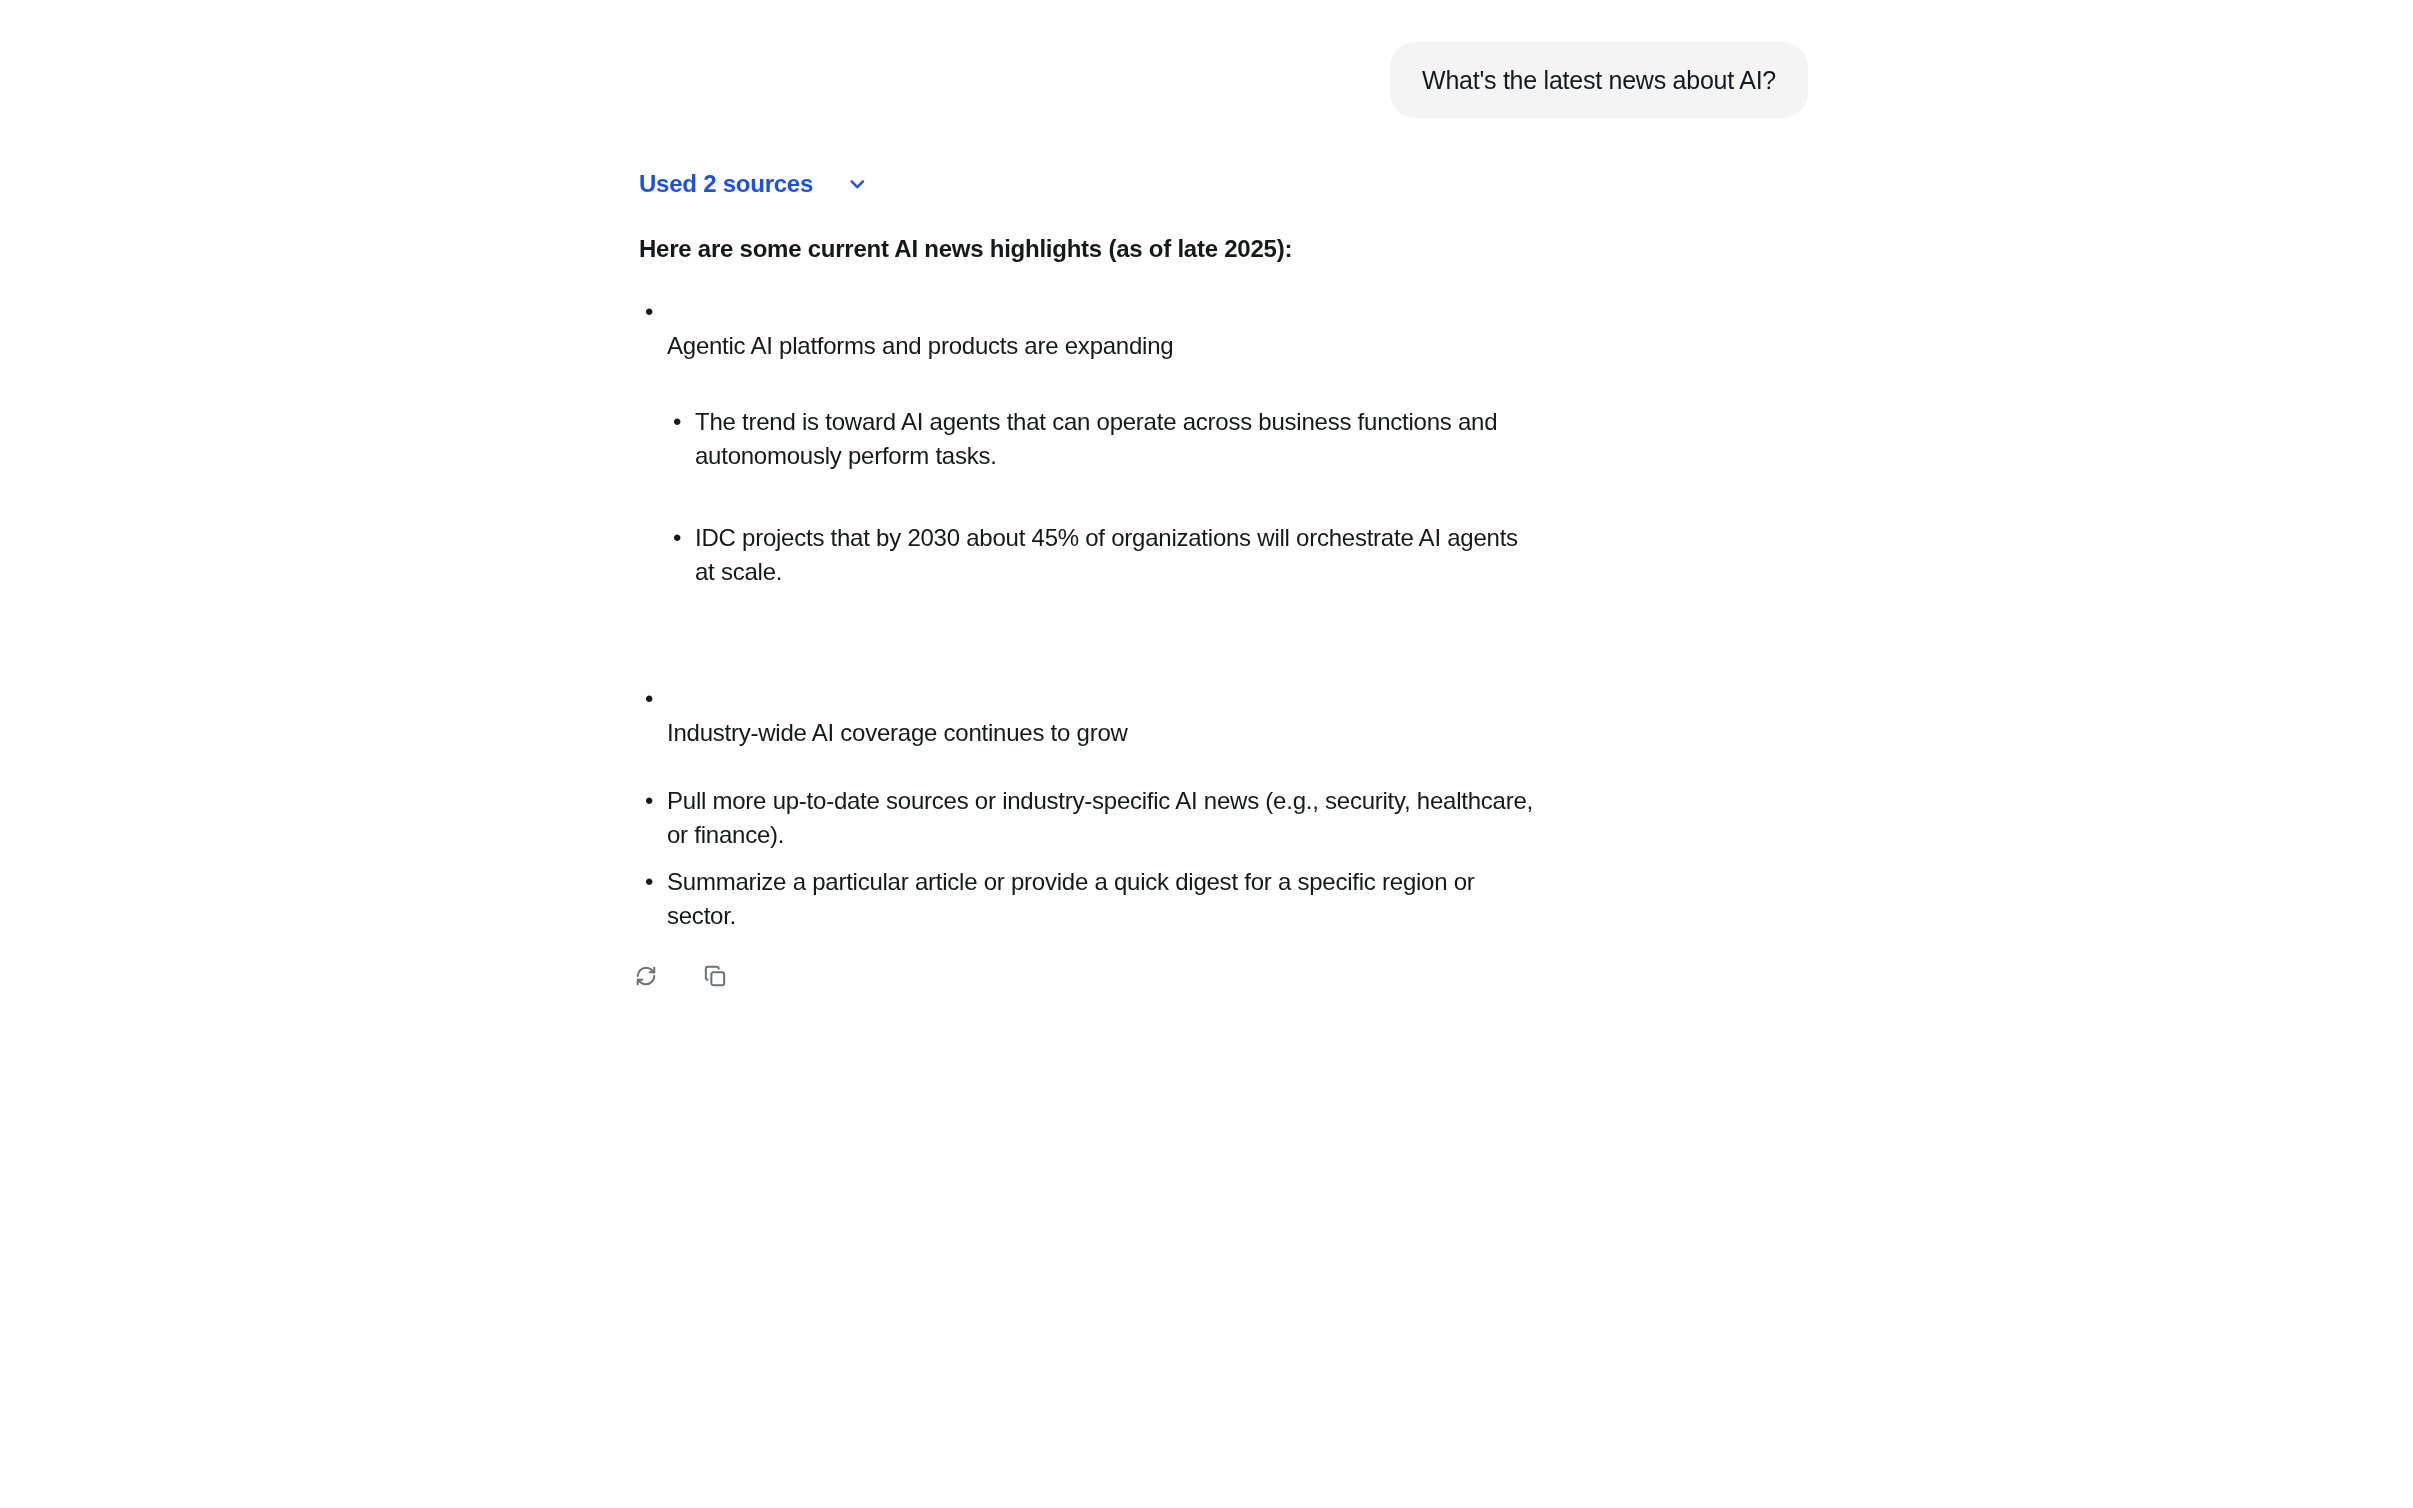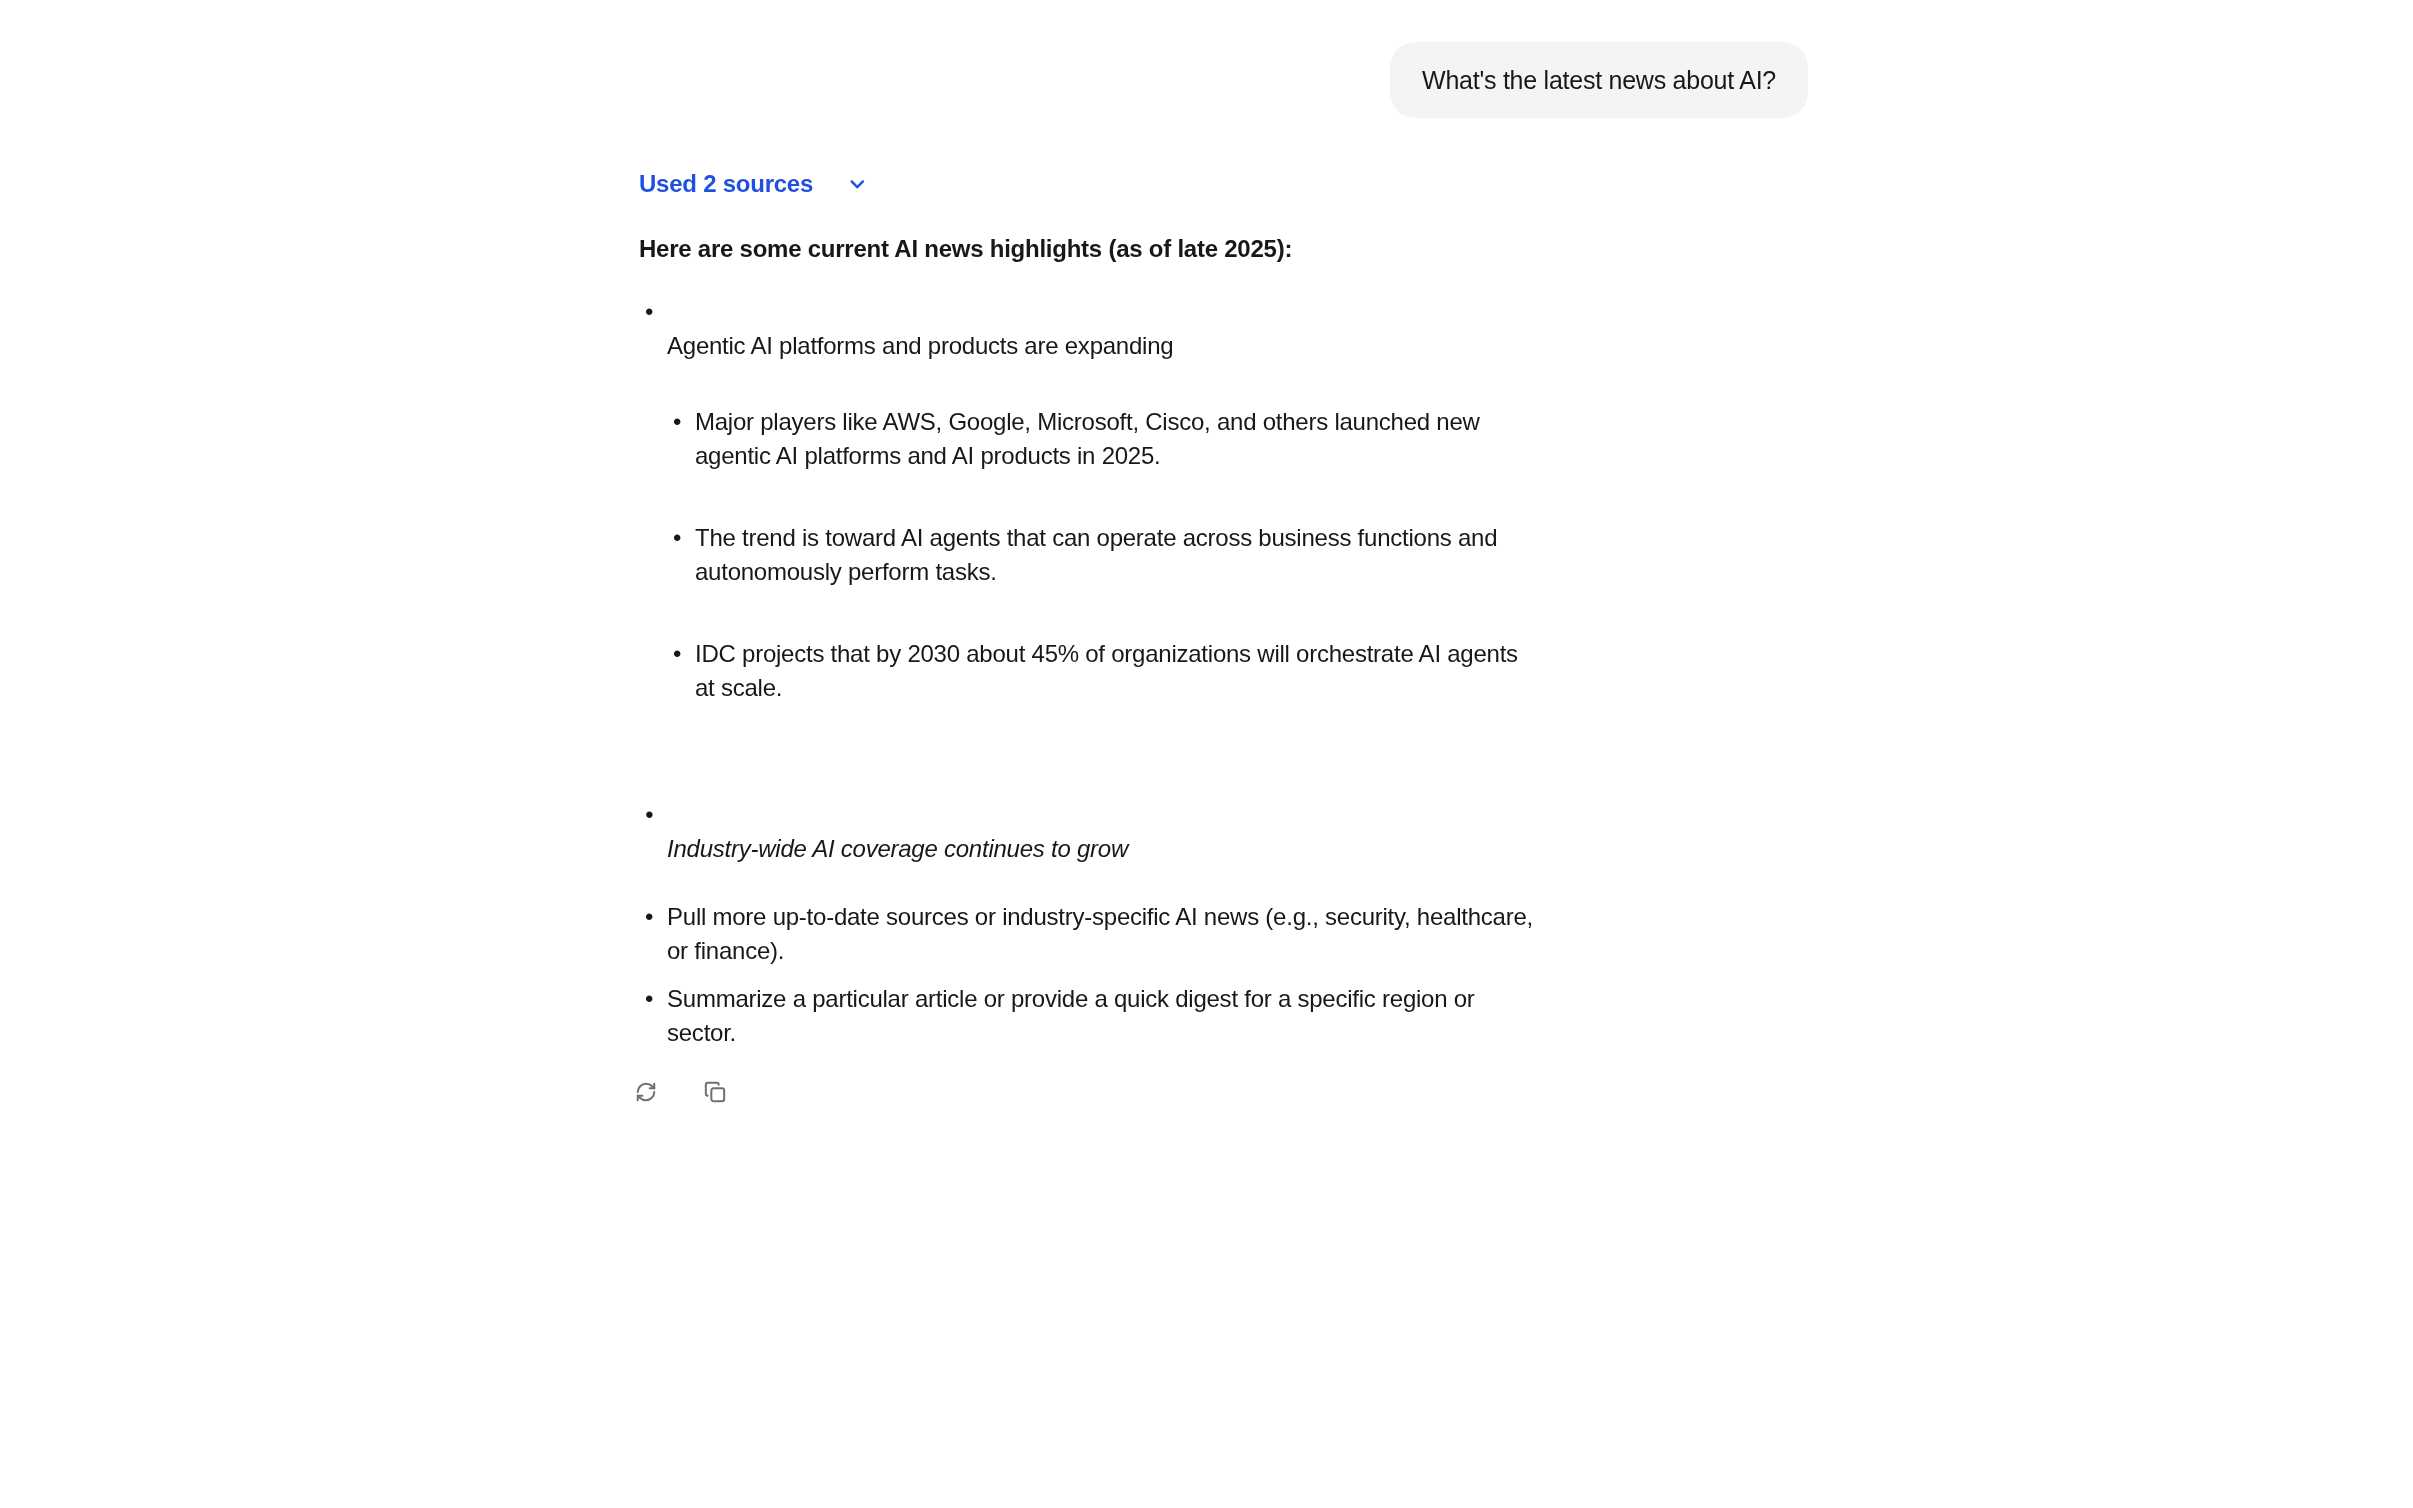--- a/index.html
+++ b/index.html
@@ -73,21 +73,21 @@
     position: relative;
     padding-left: 28px;
     white-space: pre-line;
   }
   .answer li::before {
     content: "\2022";
     position: absolute;
     left: 5.9px;
     top: 0;
   }
-  .answer ul.outline > li + li { margin-top: 25px; font-style: italic; }
+  .answer ul.outline > li + li { margin-top: 25px; }
   .answer ul.nested {
     margin-top: 8.4px;
   }
   .answer ul.nested > li + li { margin-top: 14.2px; }
   .answer .offer-intro { margin-top: 42px; }
   .answer ul.offers { margin-top: 34px; }
   .answer ul.offers > li + li { margin-top: 13.4px; }
 
   
   .actions-row {
@@ -129,22 +129,20 @@
       </span>
     </div>
 
     <div class="answer">
       <p class="intro">Here are some current AI news highlights (as of late 2025):</p>
 
       <ul class="outline">
         <li>
           <span>Agentic AI platforms and products are expanding</span>
           <ul class="nested">
-            <li>Major players like AWS, Google, Microsoft, Cisco, and others launched new
-agentic AI platforms and AI products in 2025.</li>
             <li>The trend is toward AI agents that can operate across business functions and
 autonomously perform tasks.</li>
             <li>IDC projects that by 2030 about 45% of organizations will orchestrate AI agents
 at scale.</li>
           </ul>
         </li>
         <li>
           <span>Industry-wide AI coverage continues to grow</span>
         </li>
       </ul>

